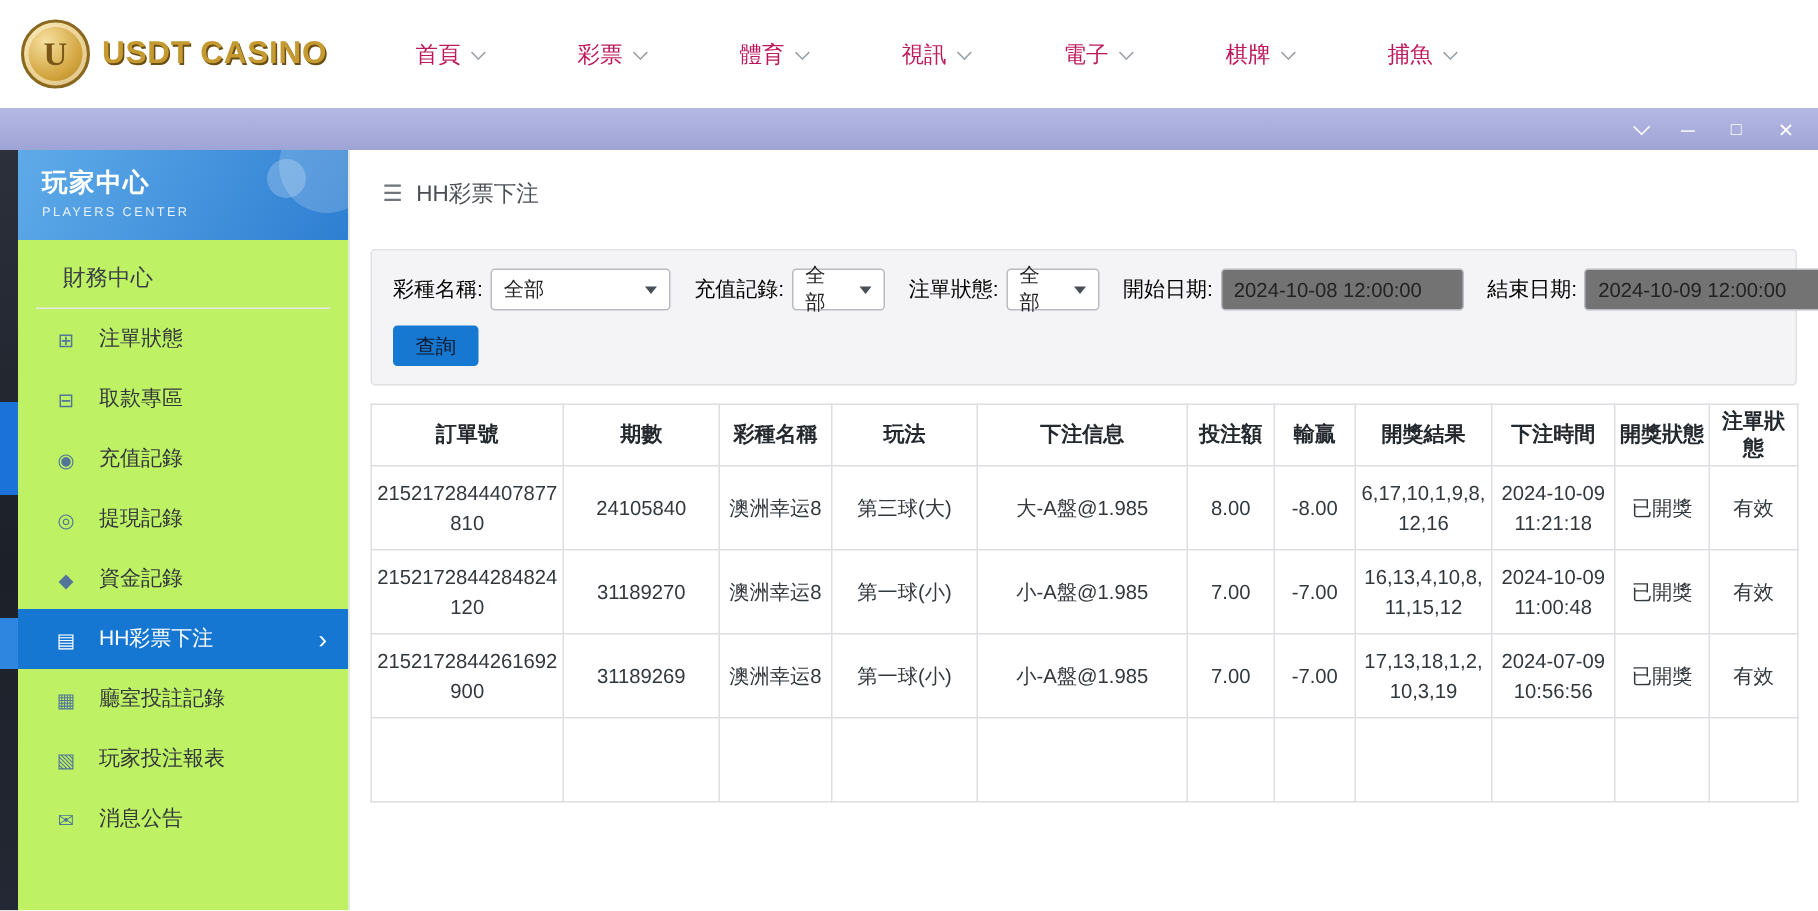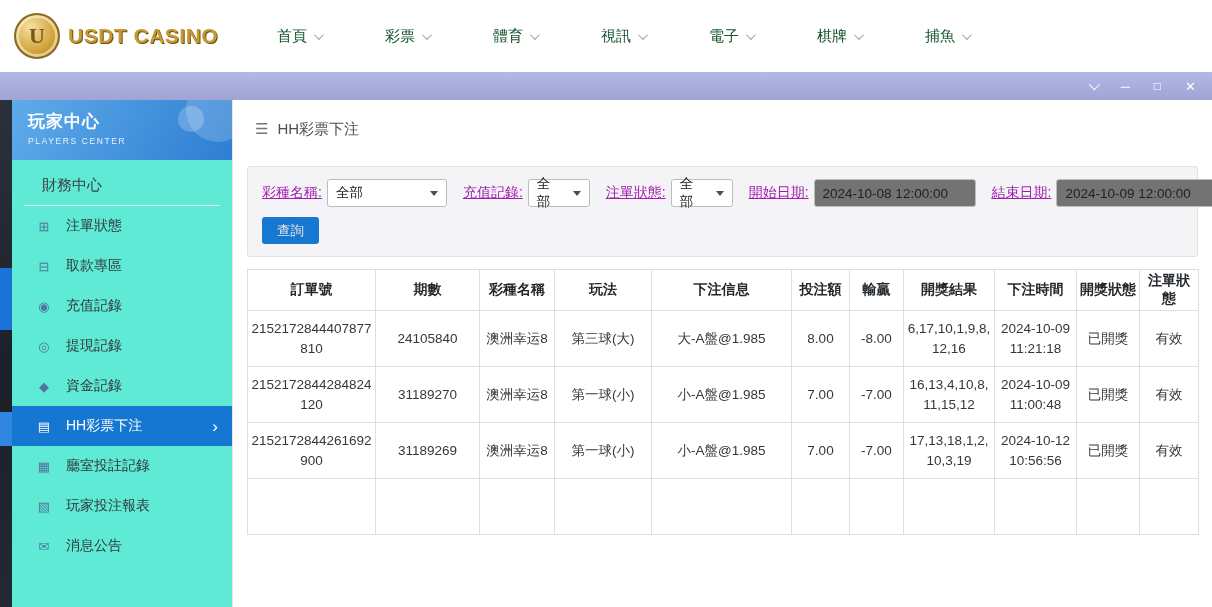--- a/index.html
+++ b/index.html
@@ -12,39 +12,39 @@
   .logo { display:flex; align-items:center; gap:8px; padding-left:14px; width:225px; }
   .logo-emblem { width:46px; height:46px; border-radius:50%;
     background:radial-gradient(circle at 35% 30%, #f6e0a0, #d1a33c 60%, #a97b22);
     border:2px solid #8a6820; display:flex; align-items:center; justify-content:center;
     box-shadow:inset 0 0 0 3px rgba(255,248,220,.55); }
   .logo-emblem span { font-family:"Liberation Serif", serif; font-weight:bold; font-size:22px; color:#7a5515; }
   .logo-text { font-size:21px; font-weight:bold; letter-spacing:.5px; color:#c59a31;
     text-shadow:1px 1px 0 #6b4e14; white-space:nowrap; }
 
   .main-nav { display:flex; align-items:center; gap:64px; margin-left:52px; }
-  .nav-item { display:flex; align-items:center; gap:7px; font-size:15px; color:#14532d; cursor:pointer; white-space:nowrap; }
+  .nav-item { display:flex; align-items:center; gap:7px; font-size:15px; color:#be185d; cursor:pointer; white-space:nowrap; }
   .chev { display:inline-block; width:7px; height:7px; border-right:1.6px solid #9aa0a6; border-bottom:1.6px solid #9aa0a6; transform:rotate(45deg) translateY(-2px); }
 
   
   .win-titlebar { position:absolute; top:72px; left:0; width:1212px; height:28px;
     background:linear-gradient(#b4b8e4,#9fa4d6); display:flex; align-items:center; justify-content:flex-end; z-index:5; }
   .win-controls { display:flex; align-items:center; gap:24px; margin-right:16px; color:#fff; }
   .wc { font-size:13px; line-height:1; cursor:pointer; color:#fff; }
   .wc-chev { display:inline-block; width:8px; height:8px; border-right:1.7px solid #fff; border-bottom:1.7px solid #fff; transform:rotate(45deg) translateY(-2px); cursor:pointer; }
   .wc-max { font-size:12px; }
 
   
   .bg-strip { position:absolute; top:100px; left:0; width:12px; height:507px;
     background:linear-gradient(#2b303b, #1c2028 55%, #232834); z-index:1; }
   .bg-strip .frag1 { position:absolute; top:168px; left:0; width:12px; height:62px; background:#1b72d8; }
   .bg-strip .frag2 { position:absolute; top:312px; left:0; width:12px; height:34px; background:#2e86e0; }
 
   
-  .sidebar { position:absolute; top:100px; left:12px; width:221px; height:507px; background:#5eead4;
+  .sidebar { position:absolute; top:100px; left:12px; width:221px; height:507px; background:#bef264;
     border-right:1px solid #e3e5e8; z-index:4; overflow:hidden; }
   .sb-header { position:relative; height:60px; background:linear-gradient(120deg,#5fabe9,#2e7ed2);
     color:#fff; padding:10px 0 0 16px; overflow:hidden; }
   .sb-header::before { content:""; position:absolute; right:-18px; top:-22px; width:64px; height:64px;
     border-radius:50%; background:rgba(255,255,255,.18); }
   .sb-header::after { content:""; position:absolute; right:28px; top:6px; width:26px; height:26px;
     border-radius:50%; background:rgba(255,255,255,.22); }
   .sb-title { font-size:17px; font-weight:bold; letter-spacing:1px; }
   .sb-subtitle { font-size:8.5px; letter-spacing:1.6px; color:rgba(255,255,255,.88); margin-top:3px; }
   .sb-section { font-size:15px; color:#3c4046; padding:16px 0 10px 18px; margin:0 12px;
@@ -58,30 +58,30 @@
   
   .main { position:absolute; top:100px; left:233px; width:979px; height:507px; background:#fff; z-index:3; overflow:hidden; }
   .breadcrumb { height:58px; display:flex; align-items:center; gap:9px; padding-left:22px; }
   .bc-icon { font-size:15px; color:#70757b; }
   .bc-title { font-size:15px; color:#4a4f55; }
 
   .filter-panel { margin:8px 14px 12px 14px; background:#f4f4f6; border:1px solid #e0e1e5; border-radius:3px;
     padding:12px 14px; }
   .filter-row { display:flex; align-items:center; flex-wrap:nowrap; }
   .f-group { display:flex; align-items:center; margin-right:16px; }
-  .f-label { font-size:14px; color:#a21caf; margin-right:5px; white-space:nowrap;text-decoration:underline; }
+  .f-label { font-size:14px; color:#000000; margin-right:5px; white-space:nowrap; }
   .select { height:28px; background:#fff; border:1px solid #b9bcc1; border-radius:3px;
     display:inline-flex; align-items:center; justify-content:space-between; padding:0 8px; font-size:13.5px; color:#222; cursor:pointer; }
   .sel-wide { min-width:120px; }
   .sel-narrow { min-width:62px; }
   .sel-arrow { width:0; height:0; border-left:4px solid transparent; border-right:4px solid transparent;
     border-top:5px solid #4a4f55; margin-left:10px; }
   .date-input { height:28px; width:162px; border:1px solid #b9bcc1; border-radius:3px; padding:0 8px;
     font-size:13.5px; color:#222; background:#737373; font-family:"Liberation Sans", sans-serif; }
-  .btn-search { margin-top:10px; height:27px; padding:0 15px; background:#1778d1; color:#e5e5e5; border:none;
+  .btn-search { margin-top:10px; height:27px; padding:0 15px; background:#1778d1; color:#0f172a; border:none;
     border-radius:3px; font-size:13.5px; cursor:pointer; font-family:"Liberation Sans", sans-serif; }
 
   table.data-table { border-collapse:collapse; table-layout:fixed; width:951px; margin:0 14px; background:#fff; }
   .data-table th, .data-table td { border:1px solid #dcdee2; text-align:center; vertical-align:middle; }
   .data-table th { height:38px; font-size:14px; font-weight:bold; color:#24292e; padding:2px; }
   .data-table td { font-size:13.5px; color:#33383d; padding:6px 3px; height:56px; line-height:1.45; }
   .data-table td:first-child { word-break:break-all; font-size:13.5px; }
   .data-table td:nth-child(8) { word-break:break-all; }
 </style>
 </head>
@@ -288,21 +288,21 @@
           </tr>
           <tr>
             <td>2152172844261692900</td>
             <td>31189269</td>
             <td>澳洲幸运8</td>
             <td>第一球(小)</td>
             <td>小-A盤@1.985</td>
             <td>7.00</td>
             <td>-7.00</td>
             <td>17,13,18,1,2,10,3,19</td>
-            <td>2024-10-12 10:56:56</td>
+            <td>2024-07-09 10:56:56</td>
             <td>已開獎</td>
             <td>有效</td>
           </tr>
           <tr>
             <td></td>
             <td></td>
             <td></td>
             <td></td>
             <td></td>
             <td></td>

